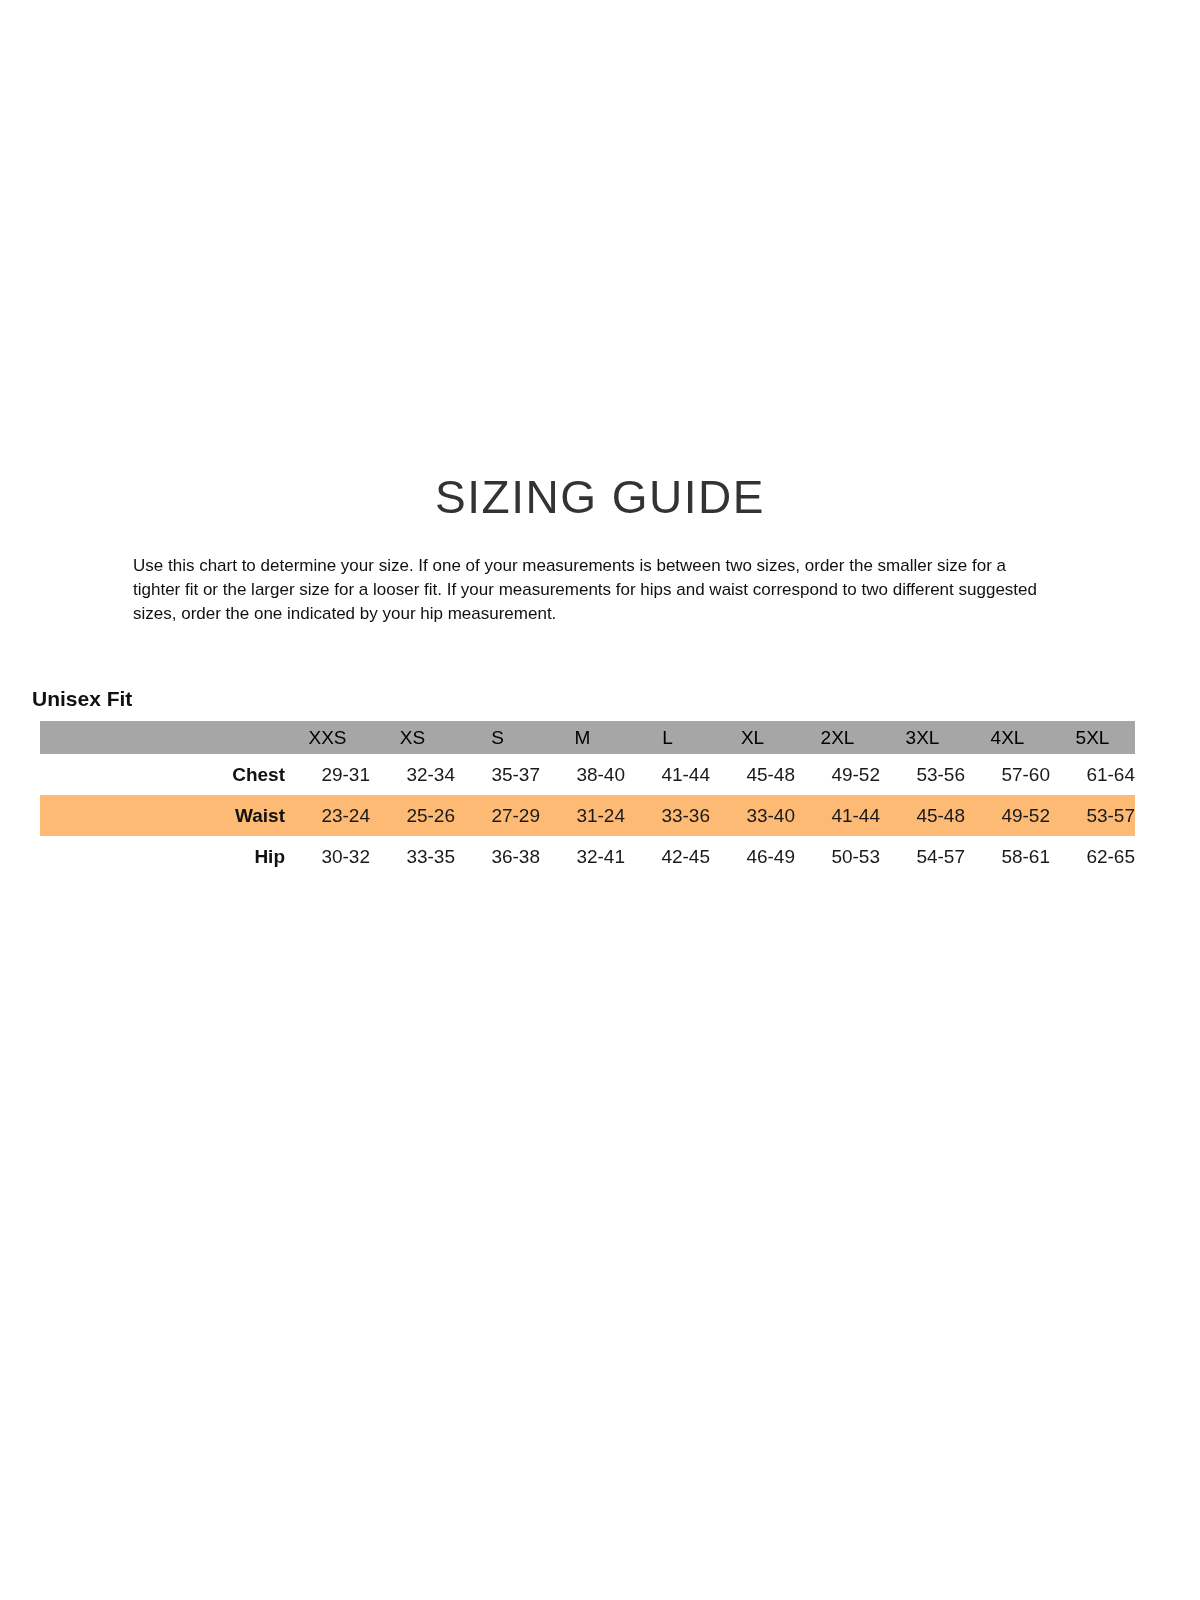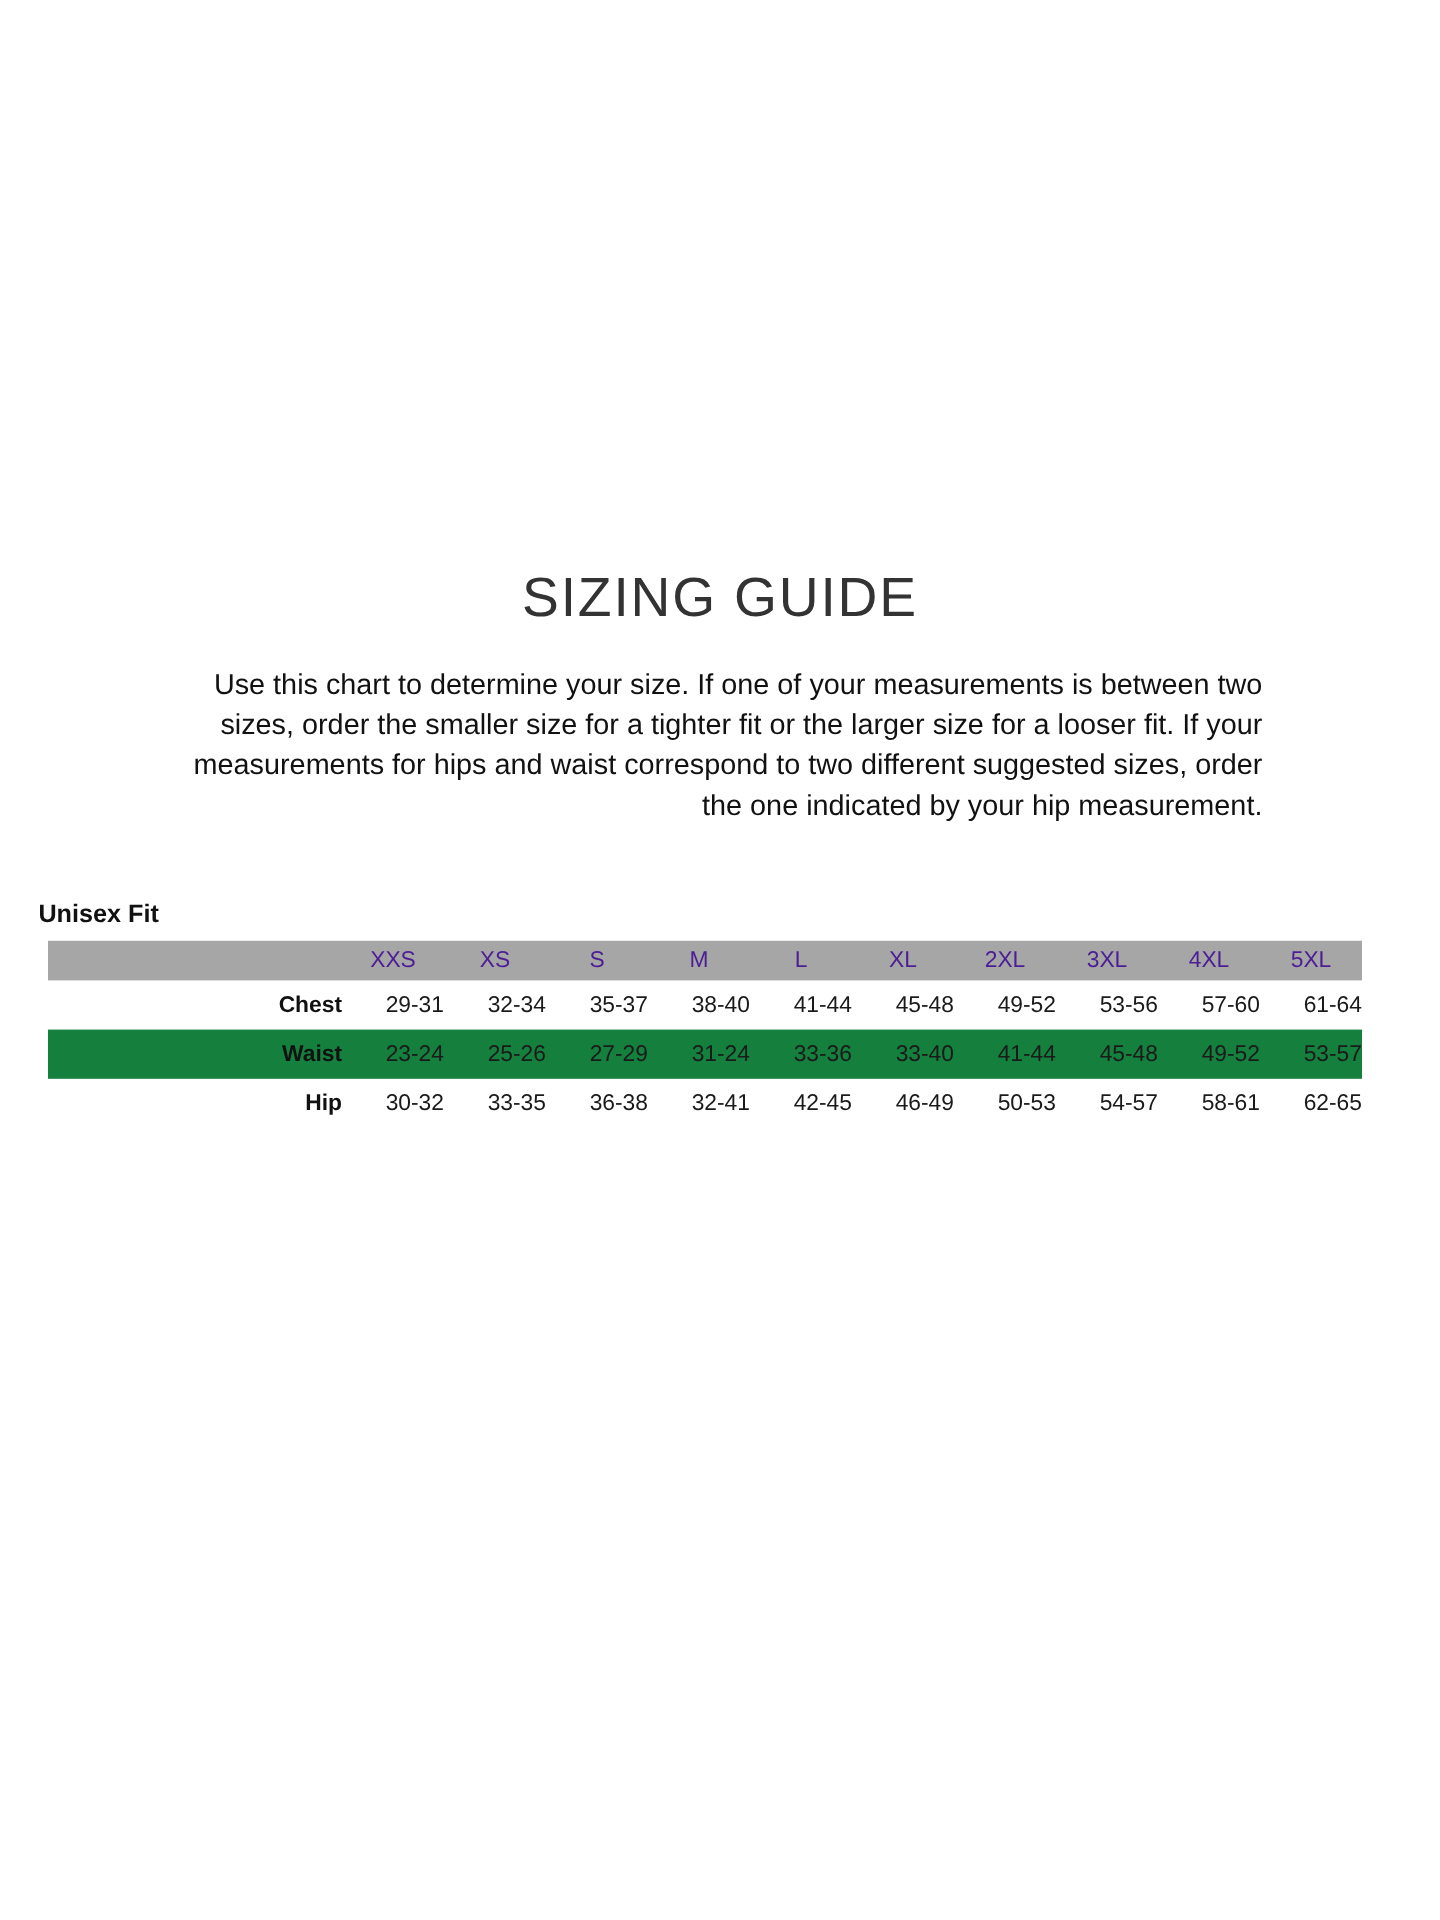--- a/index.html
+++ b/index.html
@@ -18,63 +18,63 @@
   }
   .page-title {
     text-align: center;
     font-size: 46px;
     font-weight: 400;
     letter-spacing: 1.5px;
     color: #333333;
   }
   .intro-text {
     margin: 30px 148px 0 133px;
-    font-size: 24px;
+    font-size: 17px;
     line-height: 1.4;
     color: #111111;
-    text-align: right;
+    text-align: left;
   }
   .section-heading {
     margin: 62px 0 0 32px;
     font-size: 21px;
     font-weight: 700;
     color: #111111;
   }
   table.size-table {
     margin: 10px 0 0 40px;
     width: 1095px;
     border-collapse: collapse;
     table-layout: fixed;
     font-size: 19px;
   }
   table.size-table col.label-col { width: 245px; }
   table.size-table col.data-col { width: 85px; }
   table.size-table thead tr {
     background: #a6a6a6;
-    color: #4c1d95;
+    color: #000000;
     padding-left: 16px;
   }
   table.size-table th {
     font-weight: 400;
     text-align: center;
     height: 33px;
     vertical-align: middle;
   }
   table.size-table td {
     text-align: right;
     height: 41px;
     vertical-align: middle;
     color: #1a1a1a;
   }
   table.size-table td.row-label {
     font-weight: 700;
     color: #111111;
   }
   table.size-table tbody tr.alt {
-    background: #15803d;
+    background: #fdba74;
   }
 </style>
 </head>
 <body>
 
 <div class="page">
 
   <h1 class="page-title">SIZING GUIDE</h1>
 
   <p class="intro-text">Use this chart to determine your size. If one of your measurements is between two sizes, order the smaller size for a tighter fit or the larger size for a looser fit. If your measurements for hips and waist correspond to two different suggested sizes, order the one indicated by your hip measurement.</p>

